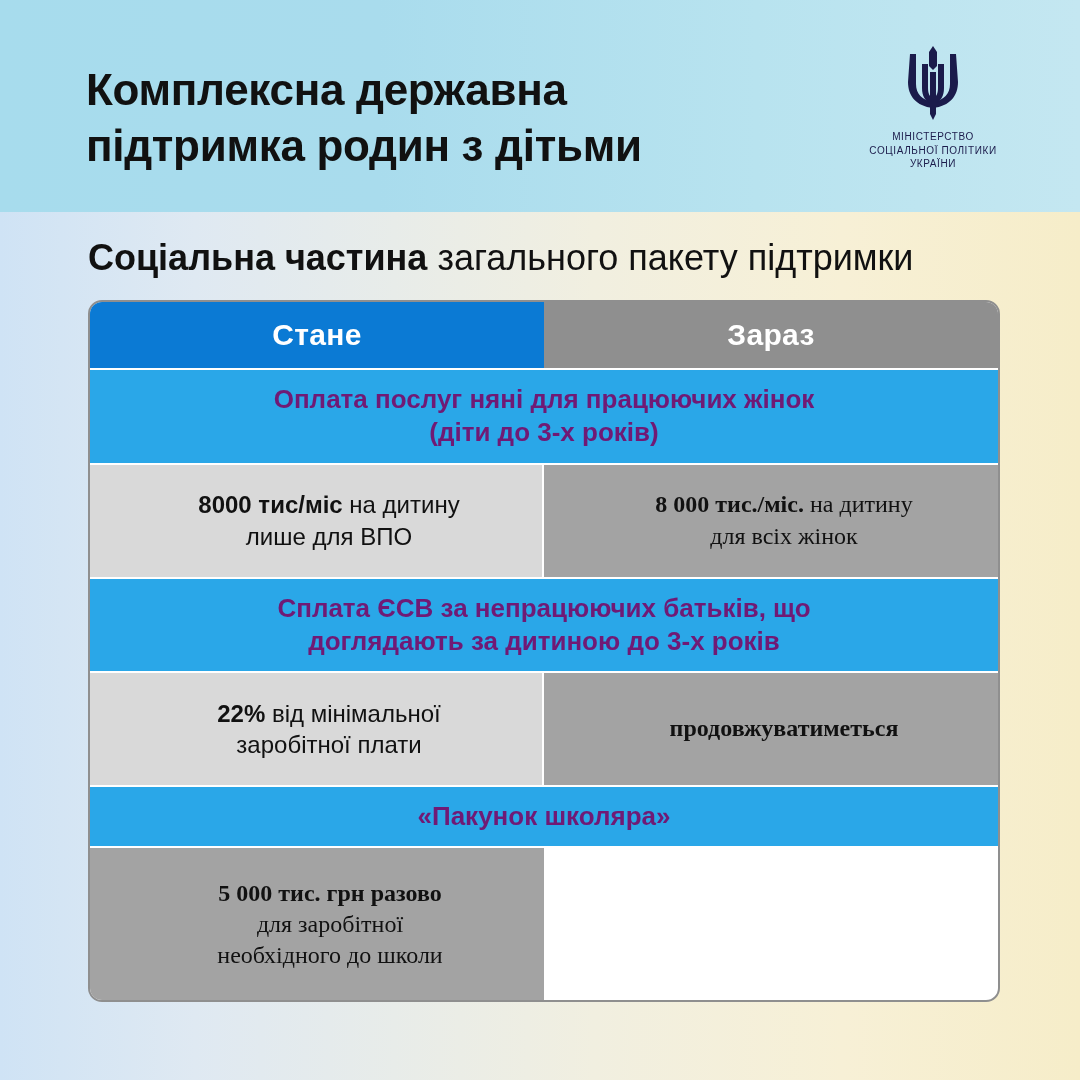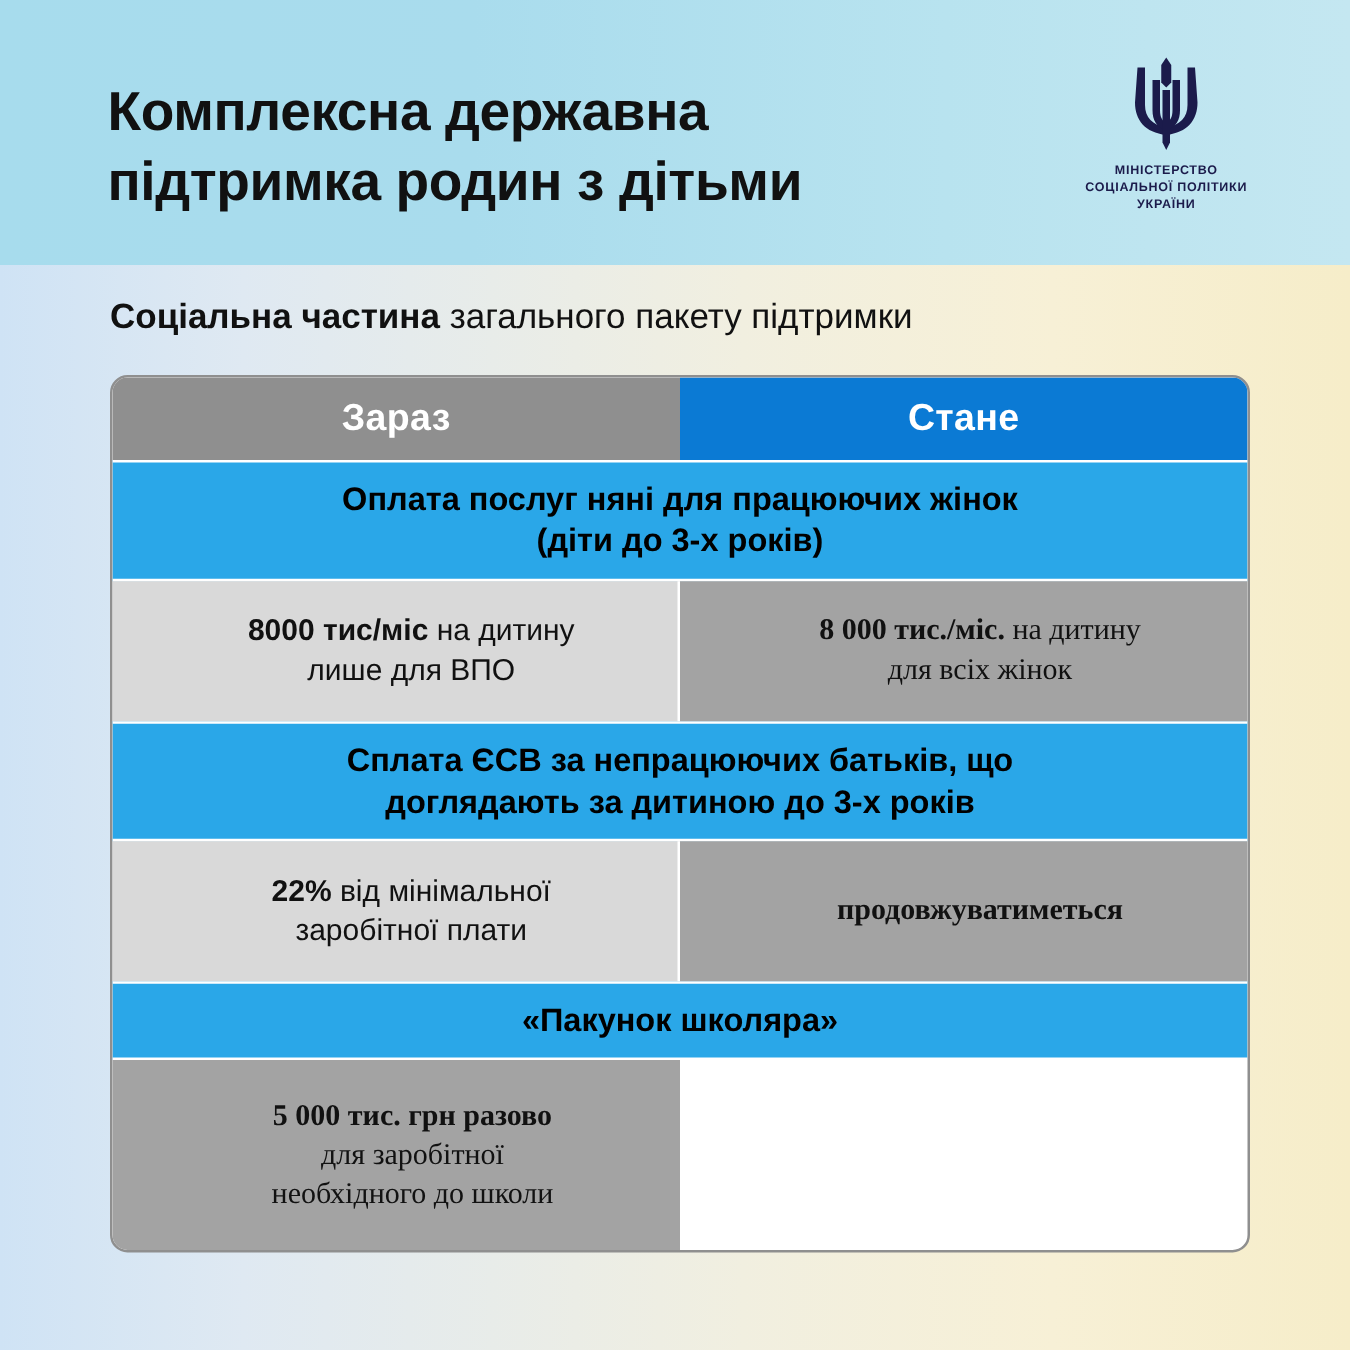--- a/index.html
+++ b/index.html
@@ -53,33 +53,33 @@
     right: 62px;
     top: 44px;
     width: 170px;
     text-align: center;
     color: #1b1b4b;
   }
   .logo svg { display: block; margin: 0 auto; }
   .logo-text {
     margin-top: 8px;
     font-size: 10px;
-    font-weight: bold;
+    font-weight: normal;
     line-height: 1.35;
     letter-spacing: 0.6px;
     color: #1b1b4b;
   }
   .logo-text span { display: block; }
 
   
   .subtitle {
     position: absolute;
     left: 88px;
     top: 237px;
-    font-size: 28px;
+    font-size: 36px;
     color: #111111;
     font-weight: normal;
   }
   .subtitle b { font-weight: bold; }
 
   
   .table {
     position: absolute;
     left: 88px;
     top: 300px;
@@ -100,21 +100,21 @@
     color: #ffffff;
     letter-spacing: 0.3px;
   }
   .head-now { background: #8f8f8f; }
   .head-will { background: #0b7ad4; }
 
   .banner {
     width: 100%;
     box-sizing: border-box;
     background: #2aa7e8;
-    color: #000000;
+    color: #701a75;
     font-size: 26px;
     font-weight: bold;
     text-align: center;
     line-height: 1.28;
     padding: 13px 18px;
     border-top: 2px solid #ffffff;
     border-bottom: 2px solid #ffffff;
   }
 
   .pair { display: flex; width: 100%; }
@@ -173,22 +173,22 @@
   </div>
 </div>
 
 <div class="subtitle">
   <b>Соціальна частина</b><span> загального пакету підтримки</span>
 </div>
 
 <div class="table">
 
   <div class="row">
+    <div class="head-cell head-will">Стане</div>
     <div class="head-cell head-now">Зараз</div>
-    <div class="head-cell head-will">Стане</div>
   </div>
 
   <div class="banner">
     <span>Оплата послуг няні для працюючих жінок</span><br>
     <span>(діти до 3-х років)</span>
   </div>
   <div class="pair">
     <div class="cell cell-now h-110">
       <div class="lines">
         <span><b>8000 тис/міс</b> на дитину</span>

